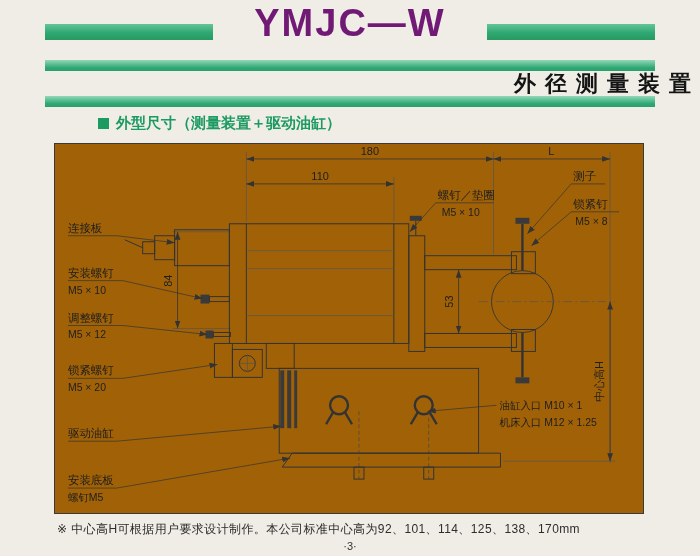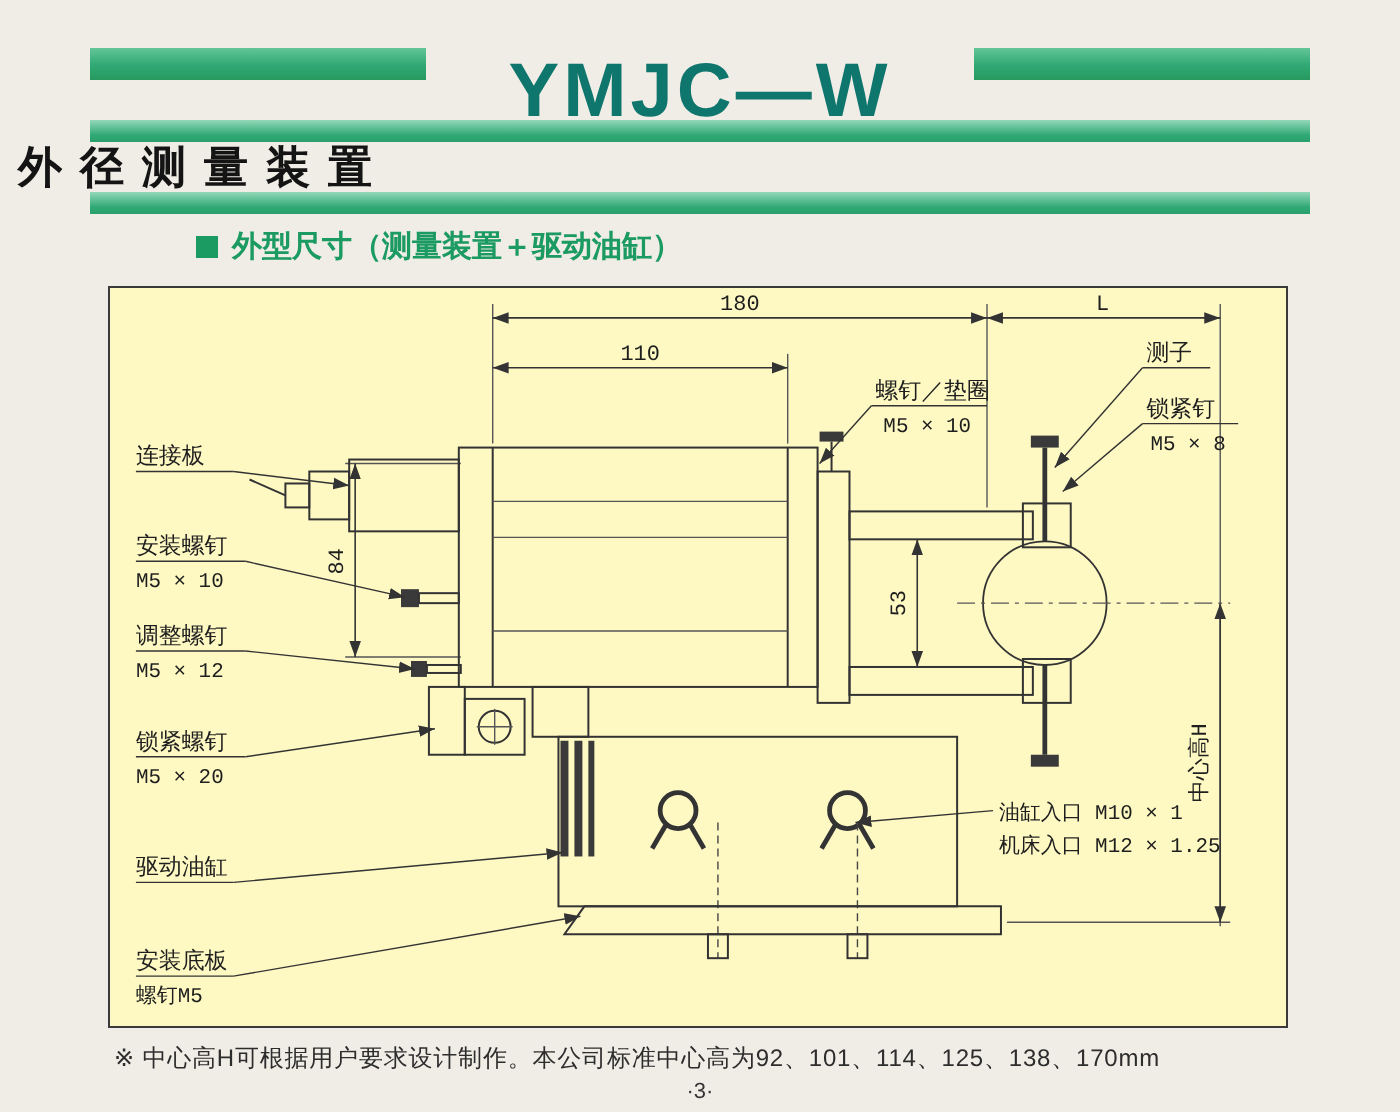--- a/index.html
+++ b/index.html
@@ -7,32 +7,32 @@
   .page {
     position:relative; width:700px; height:556px; margin:0 auto;
     background:#f0ede6; overflow:hidden;
     font-family:"Liberation Sans","DejaVu Sans",sans-serif;
   }
   .bar { position:absolute; top:24px; width:168px; height:16px;
          background:linear-gradient(180deg,#63c598 0%,#2fa874 55%,#28995f 100%); }
   .bar-left  { left:45px; }
   .bar-right { right:45px; }
   .title { position:absolute; top:2px; left:0; right:0; text-align:center;
-           font-size:38px; font-weight:bold; letter-spacing:2px; color:#0f766e;margin-top:23px; }
+           font-size:38px; font-weight:bold; letter-spacing:2px; color:#701a75; }
   .stripe { position:absolute; left:45px; width:610px; height:11px;
             background:linear-gradient(180deg,#93d8b8 0%,#2fa874 70%,#2aa06c 100%); }
   .stripe-top    { top:60px; }
   .stripe-bottom { top:96px; }
-  .subtitle { position:absolute; top:69px; left:0; right:0; text-align:left;
+  .subtitle { position:absolute; top:69px; left:0; right:0; text-align:right;
               font-size:22px; font-weight:bold; letter-spacing:9px; text-indent:9px; color:#141414; }
   .section { position:absolute; left:58px; top:114px; display:flex; align-items:center; gap:7px;
              color:#1b9a62; font-weight:bold; font-size:15px;padding-left:40px; }
   .sq { width:11px; height:11px; background:#1b9a62; flex:0 0 auto; }
   .frame { position:absolute; left:54px; top:143px; width:590px; height:371px;
-           border:1px solid #3a3a3a; background:#fef9c3;font-family:Liberation Mono, monospace; }
+           border:1px solid #3a3a3a; background:#a16207; }
   .frame svg { display:block; width:100%; height:100%; }
   .footnote { position:absolute; left:57px; top:521px; font-size:12px; color:#2d2d2d; letter-spacing:.4px; }
   .pagenum  { position:absolute; left:0; right:0; top:540px; text-align:center; font-size:11px; color:#333; }
 
   
   .ln   { stroke:#333; fill:none; stroke-width:1; }
   .thin { stroke:#555; fill:none; stroke-width:.7; }
   .dim  { stroke:#333; fill:none; stroke-width:.8; }
   .dash { stroke:#444; fill:none; stroke-width:.7; stroke-dasharray:4 2.5; }
   .cl   { stroke:#555; fill:none; stroke-width:.7; stroke-dasharray:9 3 2 3; }

